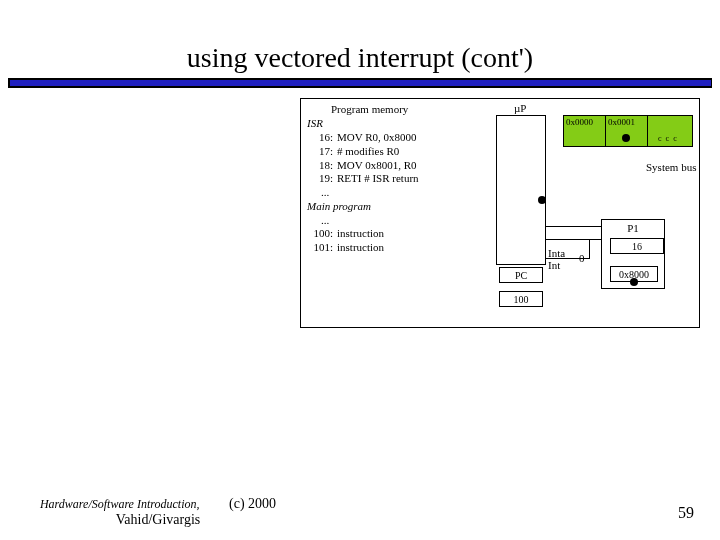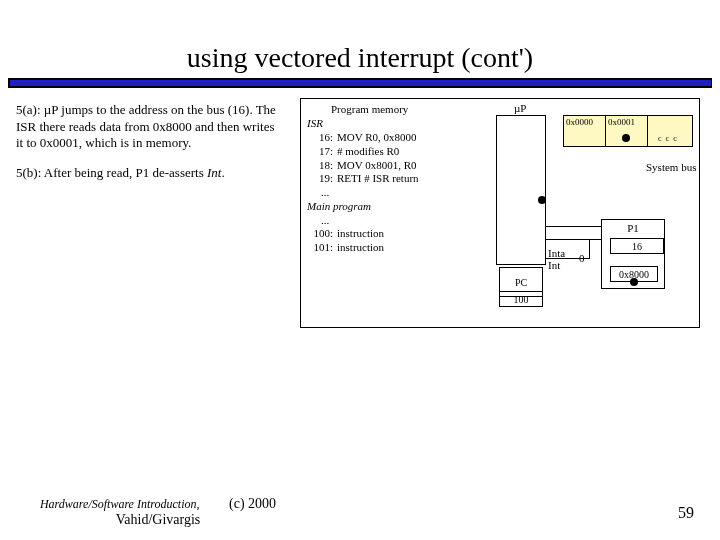--- a/index.html
+++ b/index.html
@@ -57,37 +57,37 @@
   .uP-label { position: absolute; left: 213px; top: 3px; }
   .uP-box {
     position: absolute; left: 195px; top: 16px;
     width: 50px; height: 150px;
     border: 1px solid #000; background: #fff;
   }
   .uP-dot { position: absolute; width: 8px; height: 8px; background: #000; border-radius: 50%; }
   .uP-int-labels { position: absolute; left: 247px; top: 120px; text-align: left; line-height: 1.1; margin-top: 28px; }
   .pc-box {
     position: absolute; left: 198px; top: 168px;
-    width: 44px; height: 30px; border: 1px solid #000;
+    width: 44px; height: 16px; border: 1px solid #000;
     display: flex; align-items: center; justify-content: center;
     font-size: 10px;
   }
   .pc-val {
     position: absolute; left: 198px; top: 192px;
     width: 44px; height: 16px; border: 1px solid #000;
     display: flex; align-items: center; justify-content: center;
     font-size: 10px;
   }
   .zero-label { position: absolute; left: 278px; top: 153px; font-size: 11px; }
 
   .datamem-title { position: absolute; left: 300px; top: 20px; }
   .datamem {
     position: absolute; left: 262px; top: 16px;
     width: 130px; height: 32px;
-    border: 1px solid #000; background: #fef9c3;
+    border: 1px solid #000; background: #84cc16;
   }
   .datamem .cell {
     position: absolute; top: 0; height: 100%;
     border-right: 1px solid #000;
   }
   .datamem .cell:last-child { border-right: none; }
   .datamem .lbl { font-size: 9px; padding: 1px 2px; }
   .dm-dot { position: absolute; width: 8px; height: 8px; background: #000; border-radius: 50%; }
   .ticks { position: absolute; display: flex; gap: 4px; font-size: 8px; color: #000; }
 
@@ -131,26 +131,20 @@
 
 <div class="title">
   <br>
   <span>using vectored interrupt (cont')</span>
 </div>
 <div class="rule-wrap">
     <div class="rule"></div>
   </div>
 
 <div class="content">
-  <div class="explain">
-    <p>5(a): µP jumps to the address on the bus (16). The ISR there reads data from 0x8000 and then writes it to 0x0001, which is in memory.</p>
-    <p>
-      <span>5(b): After being read, P1 de-asserts </span><em>Int</em><span>.</span>
-    </p>
-  </div>
 
   <div class="diagram">
     <div class="progmem-title">Program memory</div>
     <div class="progmem">
       <div class="isr">ISR</div>
       <div class="ln">
           <span class="n">16:</span>
           <span>MOV R0, 0x8000</span>
         </div>
       <div class="ln">

